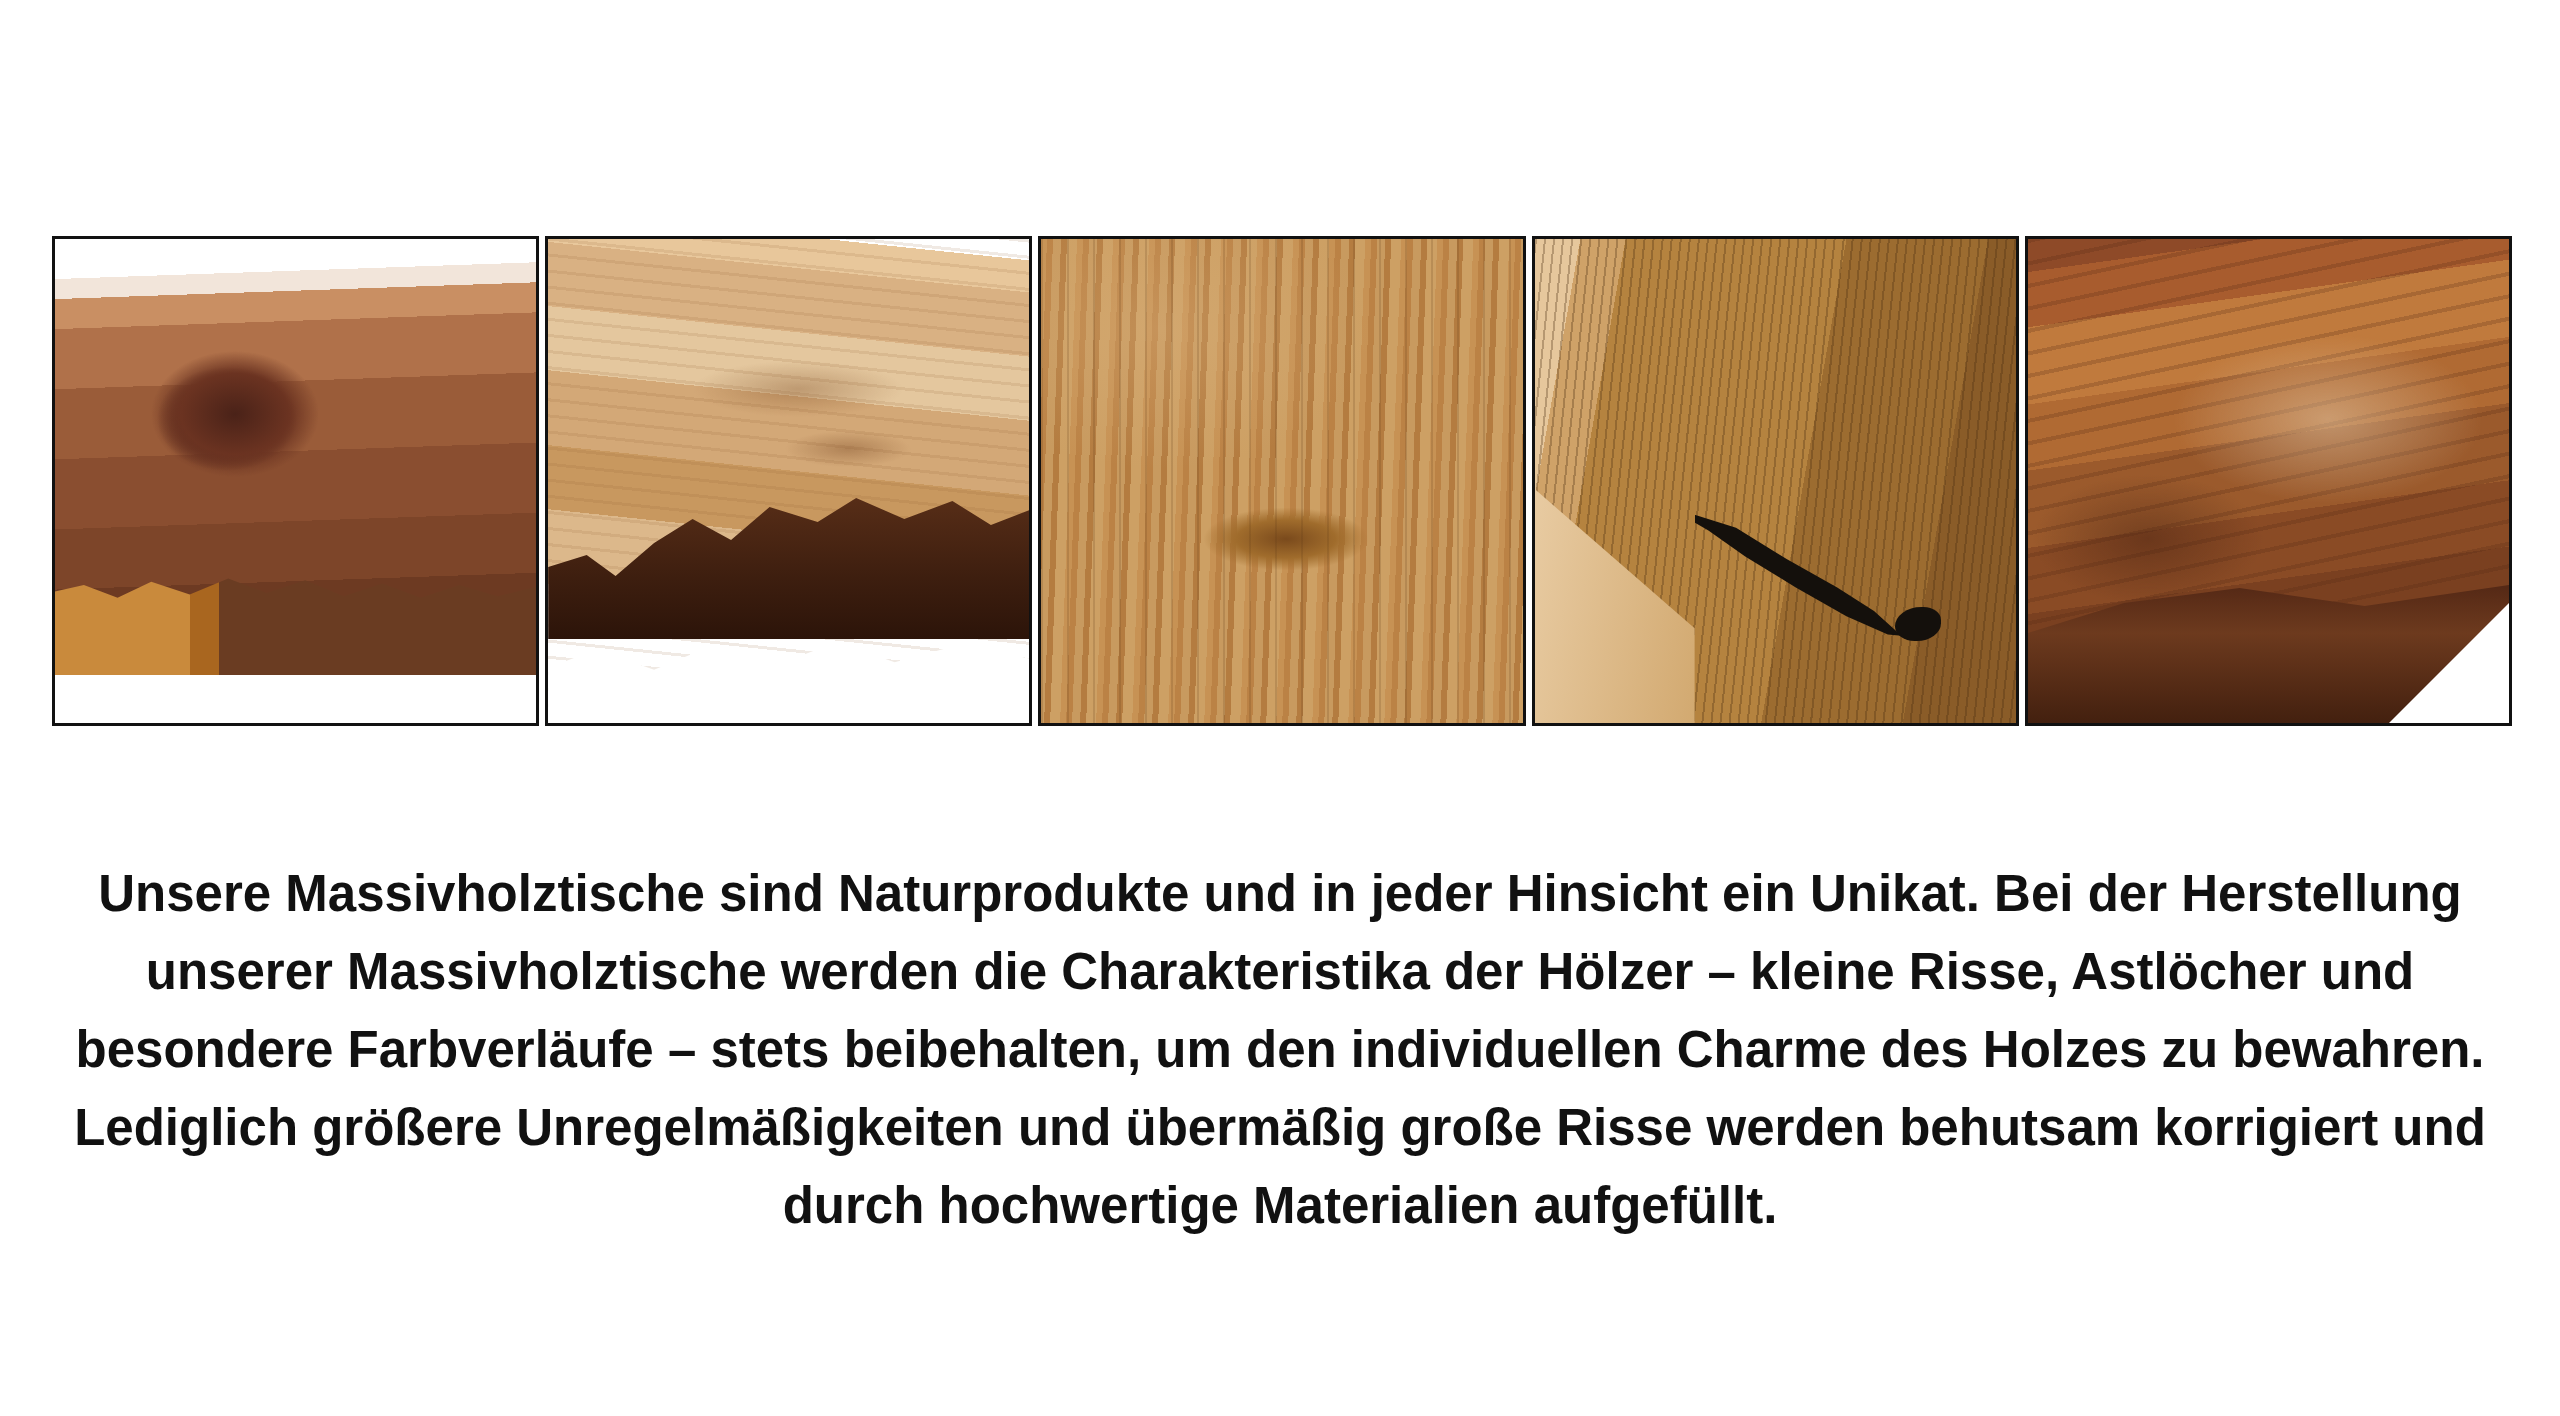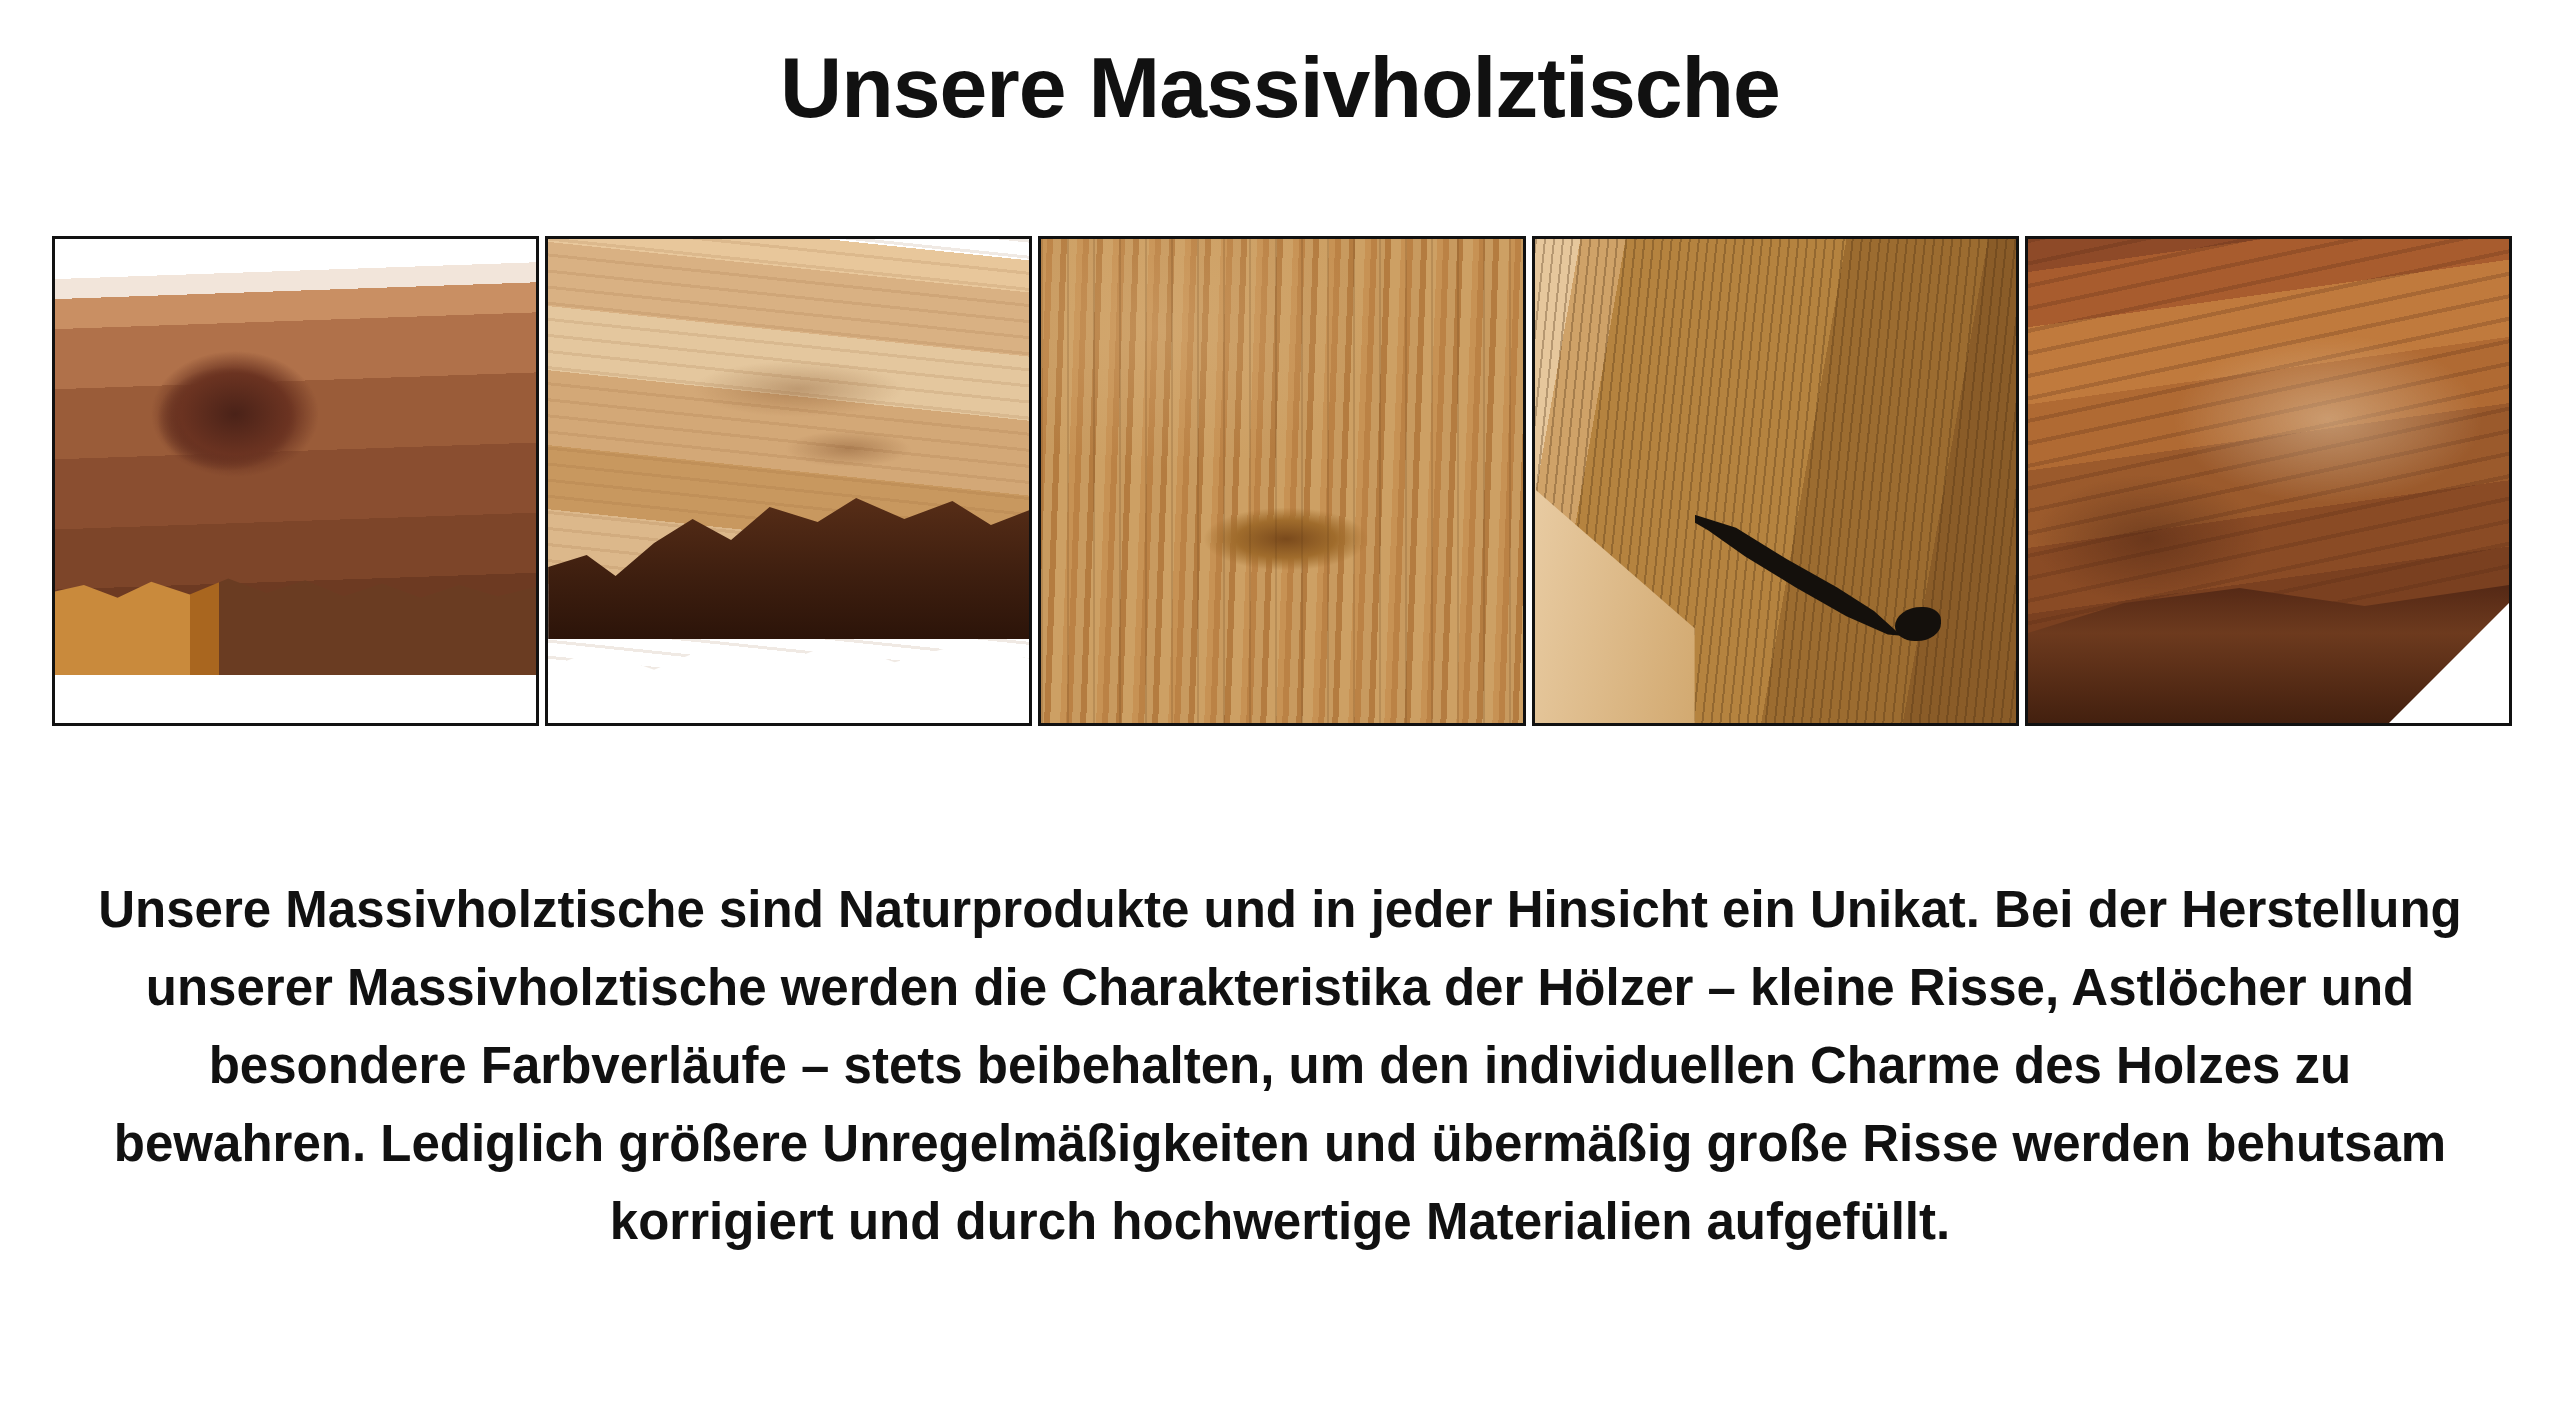--- a/index.html
+++ b/index.html
@@ -204,33 +204,32 @@
     top: 855px;
     left: 0;
     width: 2560px;
     text-align: center;
     font-size: 51px;
     font-weight: bold;
     line-height: 78px;
     color: #111111;
   }
   .body-text p {
-    margin: 16px;
+    margin: 0;
     padding: 0 70px;
   }
   .body-text p + p {
     margin-top: 0;
   }
 </style>
 </head>
 <body>
 
 <div class="page">
 
-  <div class="title">Unsere Massivholztische</div>
 
   <div class="gallery">
 
     <div class="thumb t1">
       <div class="inner"></div>
       <div class="wavy"></div>
       <div class="white-bottom"></div>
     </div>
 
     <div class="thumb t2">

